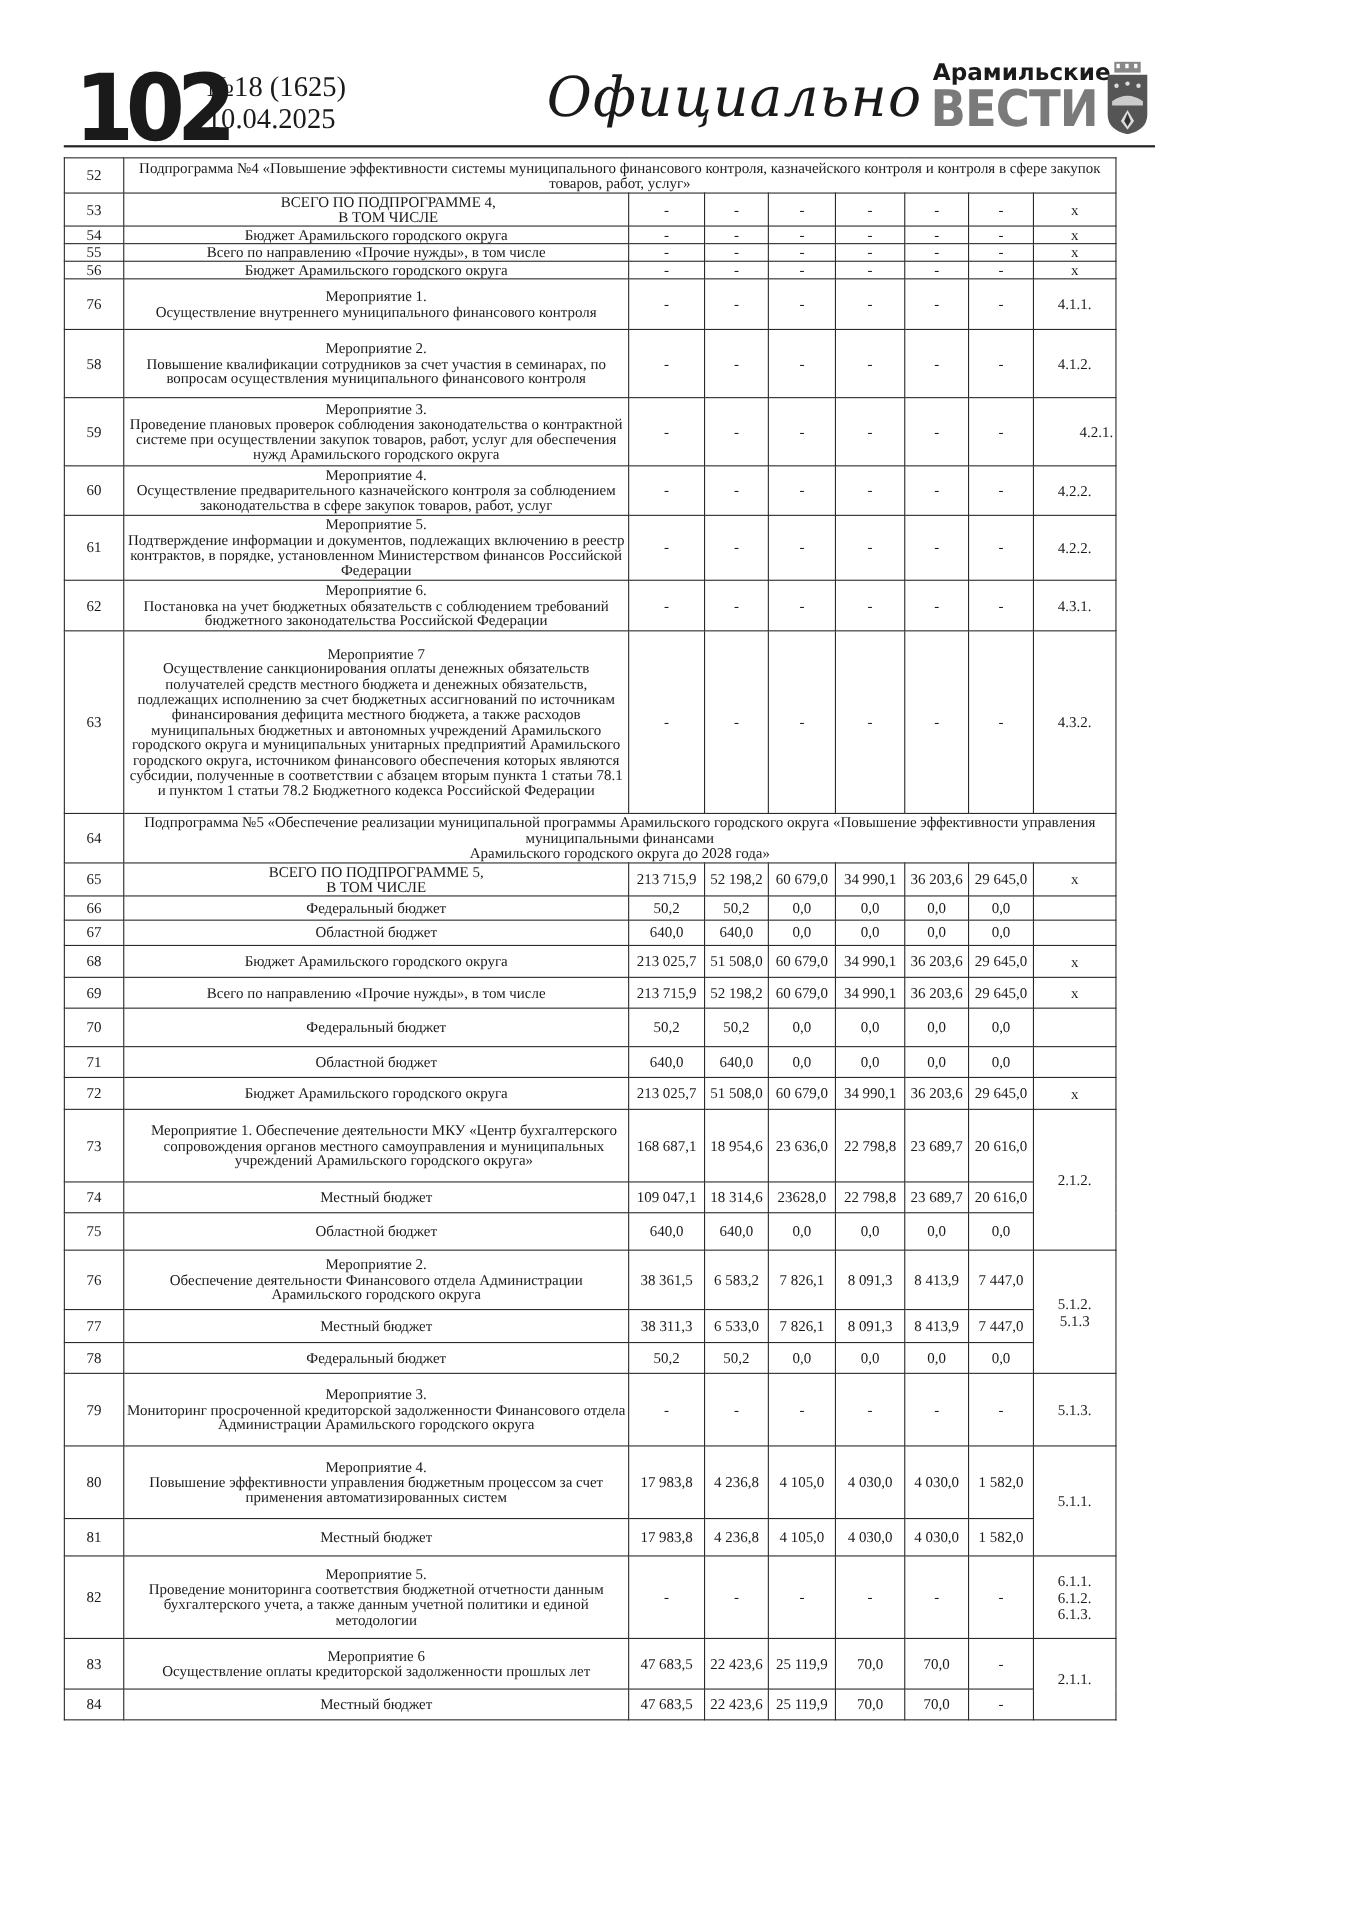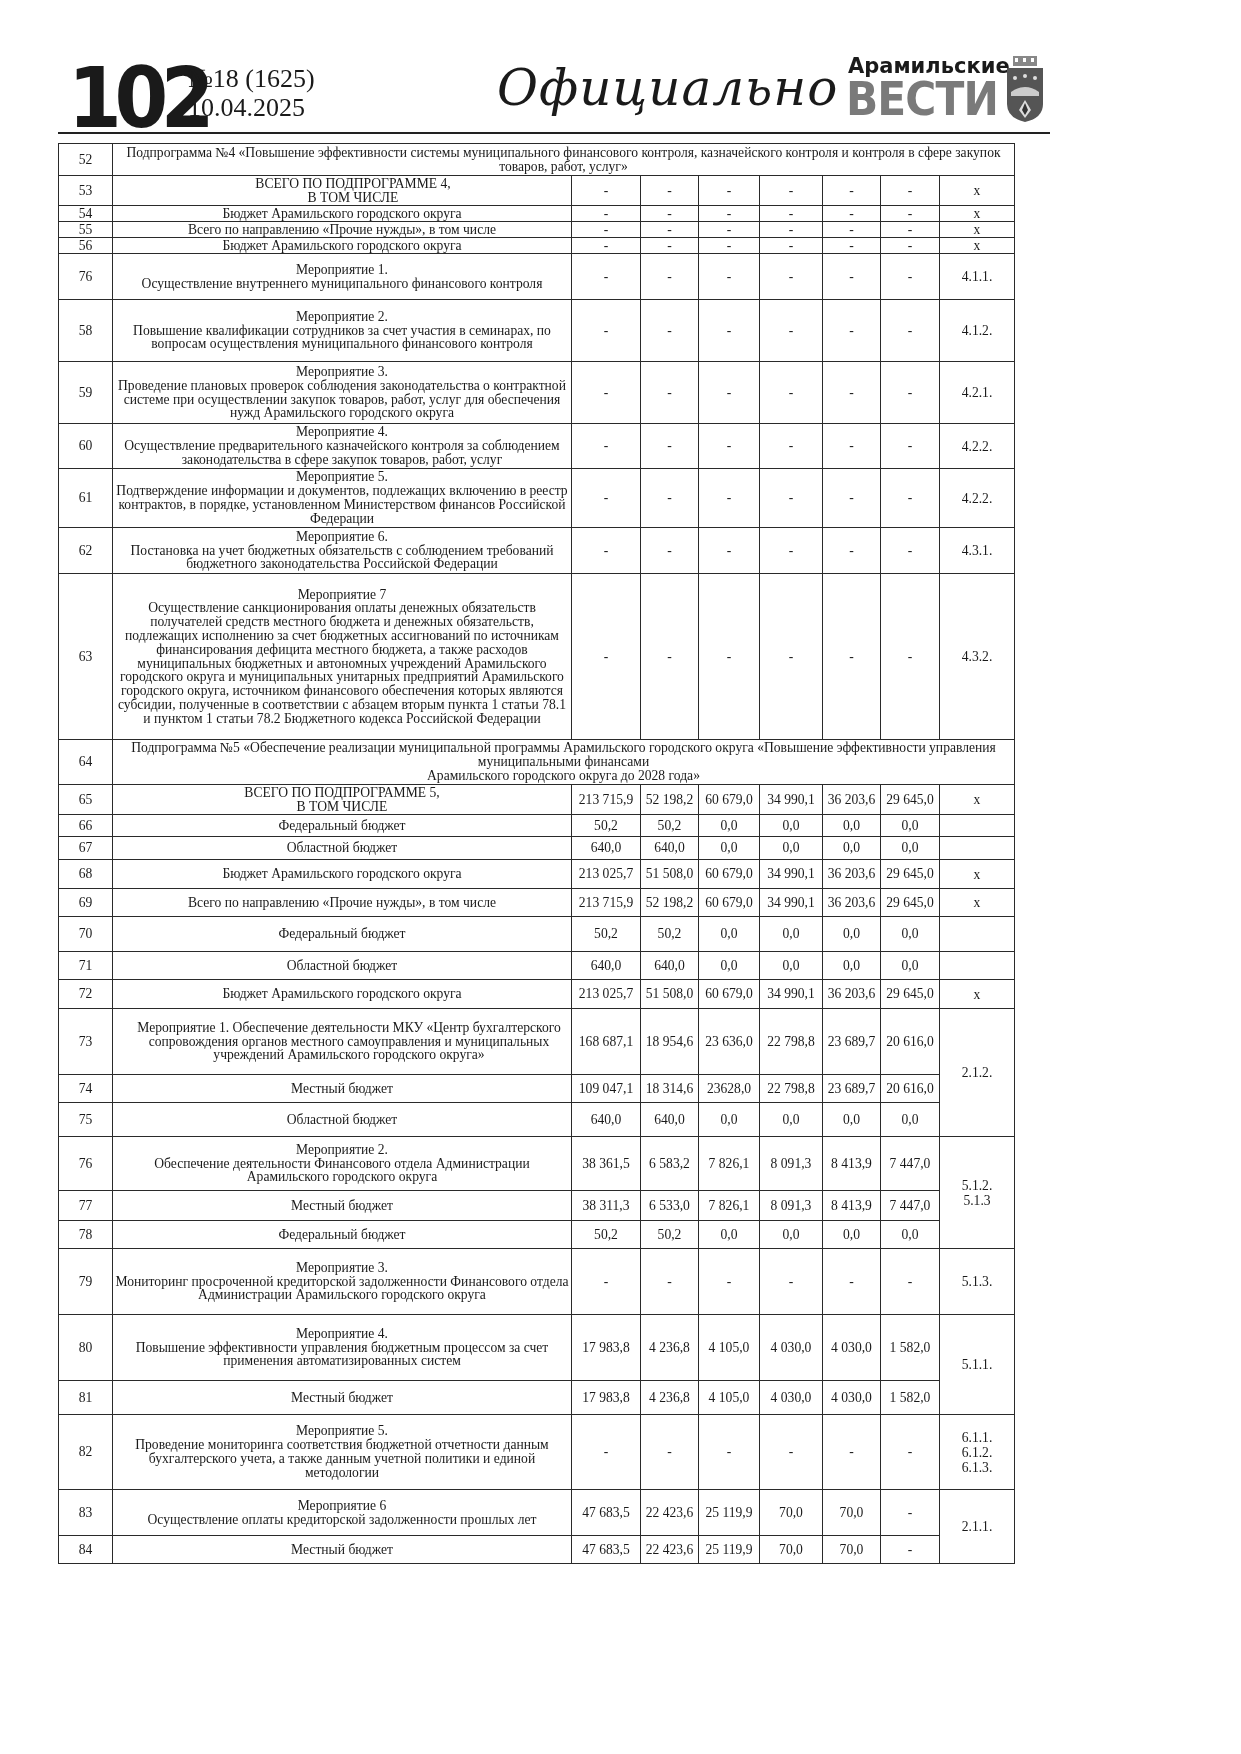--- a/index.html
+++ b/index.html
@@ -135,21 +135,21 @@
       <tr style="height: 62px;">
         <td>59</td>
         <td style="white-space: pre-line;">Мероприятие 3.
 Проведение плановых проверок соблюдения законодательства о контрактной системе при осуществлении закупок товаров, работ, услуг для обеспечения нужд Арамильского городского округа</td>
         <td class="num">-</td>
         <td class="num">-</td>
         <td class="num">-</td>
         <td class="num">-</td>
         <td class="num">-</td>
         <td class="num">-</td>
-        <td style="white-space: pre-line; line-height: 15px;">4.2.1.</td>
+        <td style="white-space: pre-line; line-height: 15px; text-align: right;">4.2.1.</td>
       </tr>
       <tr style="height: 45px;">
         <td>60</td>
         <td style="white-space: pre-line;">Мероприятие 4.
 Осуществление предварительного казначейского контроля за соблюдением законодательства в сфере закупок товаров, работ, услуг</td>
         <td class="num">-</td>
         <td class="num">-</td>
         <td class="num">-</td>
         <td class="num">-</td>
         <td class="num">-</td>

